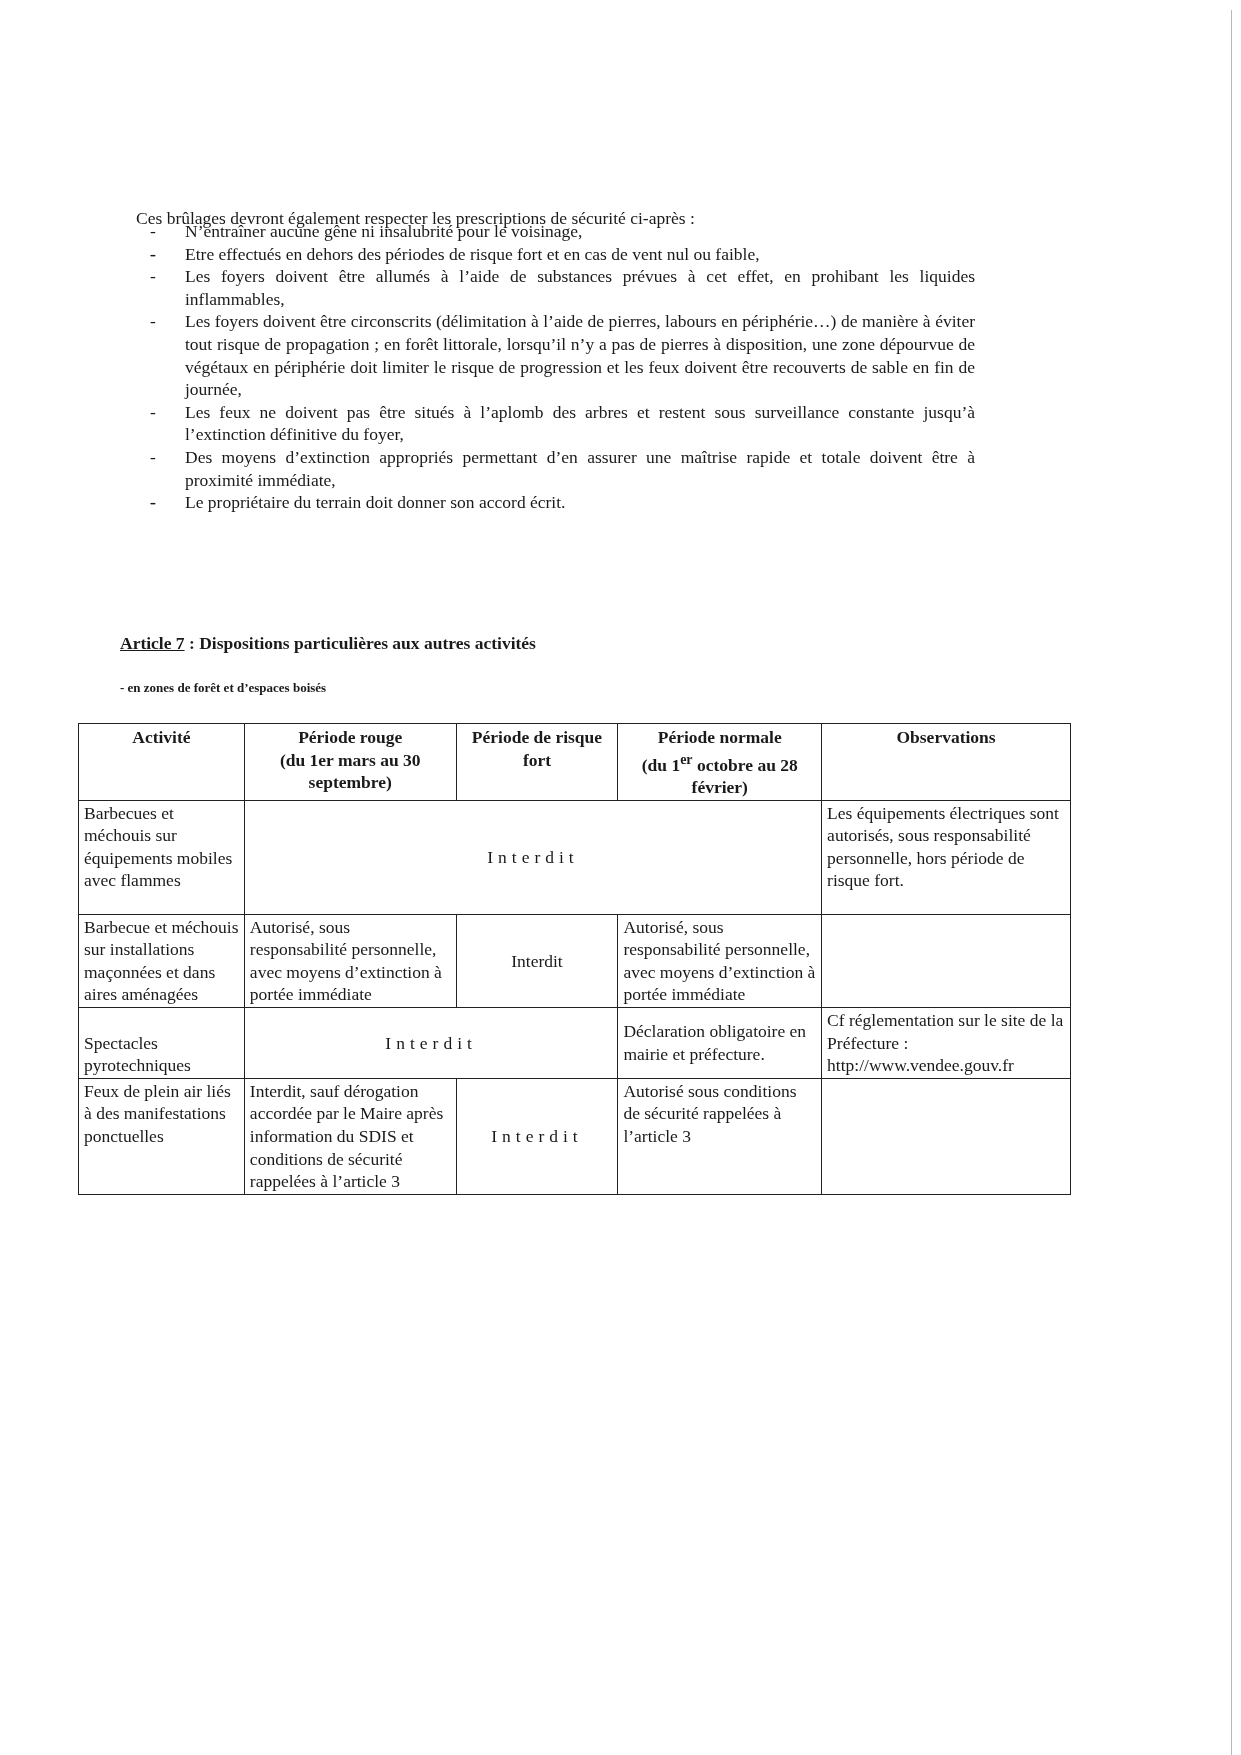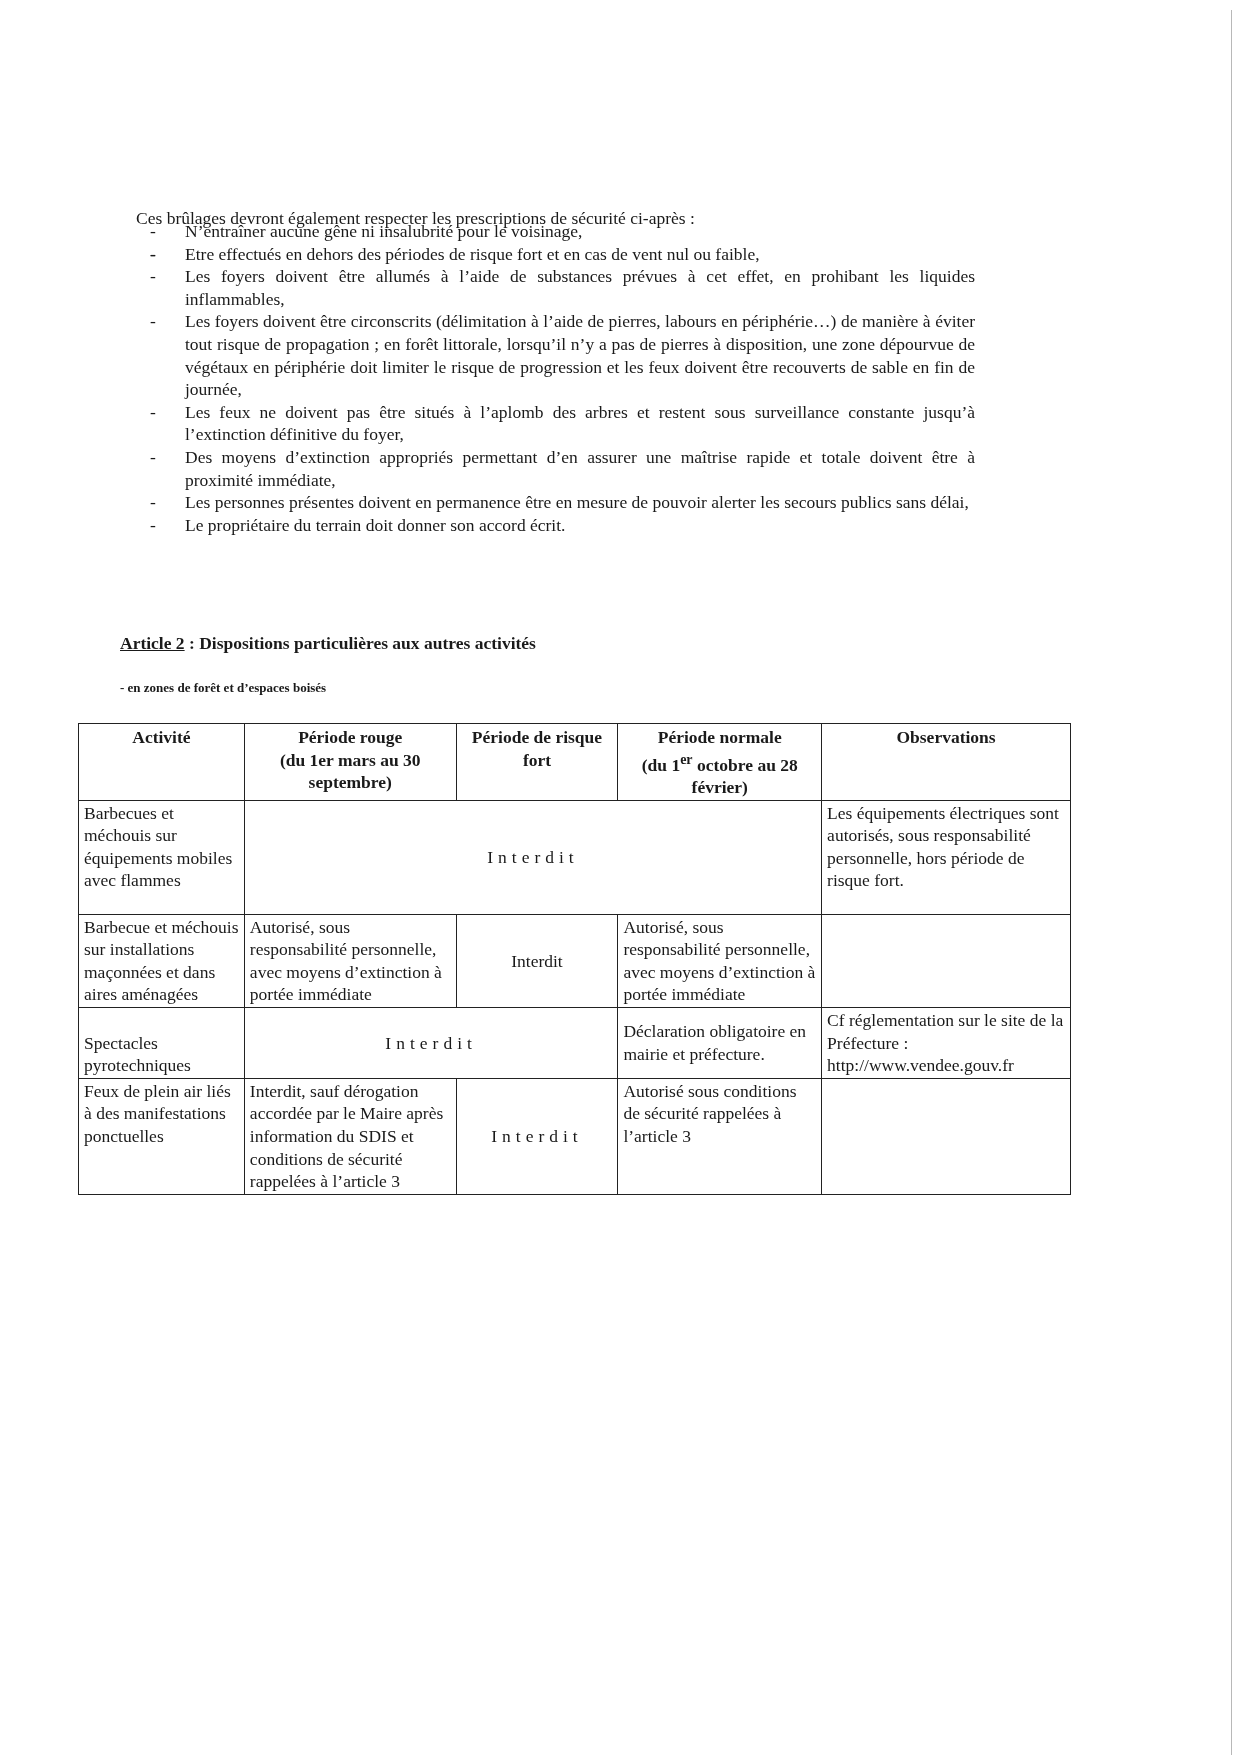--- a/index.html
+++ b/index.html
@@ -56,25 +56,25 @@
 <p class="intro">Ces brûlages devront également respecter les prescriptions de sécurité ci-après :</p>
 
 <ul class="prescriptions">
   <li><span class="dash">-</span><span>N’entraîner aucune gêne ni insalubrité pour le voisinage,</span></li>
   <li><span class="dash">-</span></li>
   <li><span class="dash">-</span><span>Etre effectués en dehors des périodes de risque fort et en cas de vent nul ou faible,</span></li>
   <li><span class="dash">-</span><span>Les foyers doivent être allumés à l’aide de substances prévues à cet effet, en prohibant les liquides inflammables,</span></li>
   <li><span class="dash">-</span><span>Les foyers doivent être circonscrits (délimitation à l’aide de pierres, labours en périphérie…) de manière à éviter tout risque de propagation ; en forêt littorale, lorsqu’il n’y a pas de pierres à disposition, une zone dépourvue de végétaux en périphérie doit limiter le risque de progression et les feux doivent être recouverts de sable en fin de journée,</span></li>
   <li><span class="dash">-</span><span>Les feux ne doivent pas être situés à l’aplomb des arbres et restent sous surveillance constante jusqu’à l’extinction définitive du foyer,</span></li>
   <li><span class="dash">-</span><span>Des moyens d’extinction appropriés permettant d’en assurer une maîtrise rapide et totale doivent être à proximité immédiate,</span></li>
-  <li><span class="dash">-</span><span>Les personnes présentes doivent en permanence être en mesure de pouvoir alerter les secours publics sans délai,</span></li>
+  <li><span class="dash">-</span></li>
   <li><span class="dash">-</span><span>Le propriétaire du terrain doit donner son accord écrit.</span></li>
 </ul>
 
-<p class="article-title"><span class="art-label">Article 2</span><span> : </span><span>Dispositions particulières aux autres activités</span></p>
+<p class="article-title"><span class="art-label">Article 7</span><span> : </span><span>Dispositions particulières aux autres activités</span></p>
 
 <p class="zone-title">- en zones de forêt et d’espaces boisés</p>
 
 <table class="rules">
   <colgroup>
       <col class="c1">
       <col class="c2">
       <col class="c3">
       <col class="c4">
       <col class="c5">

